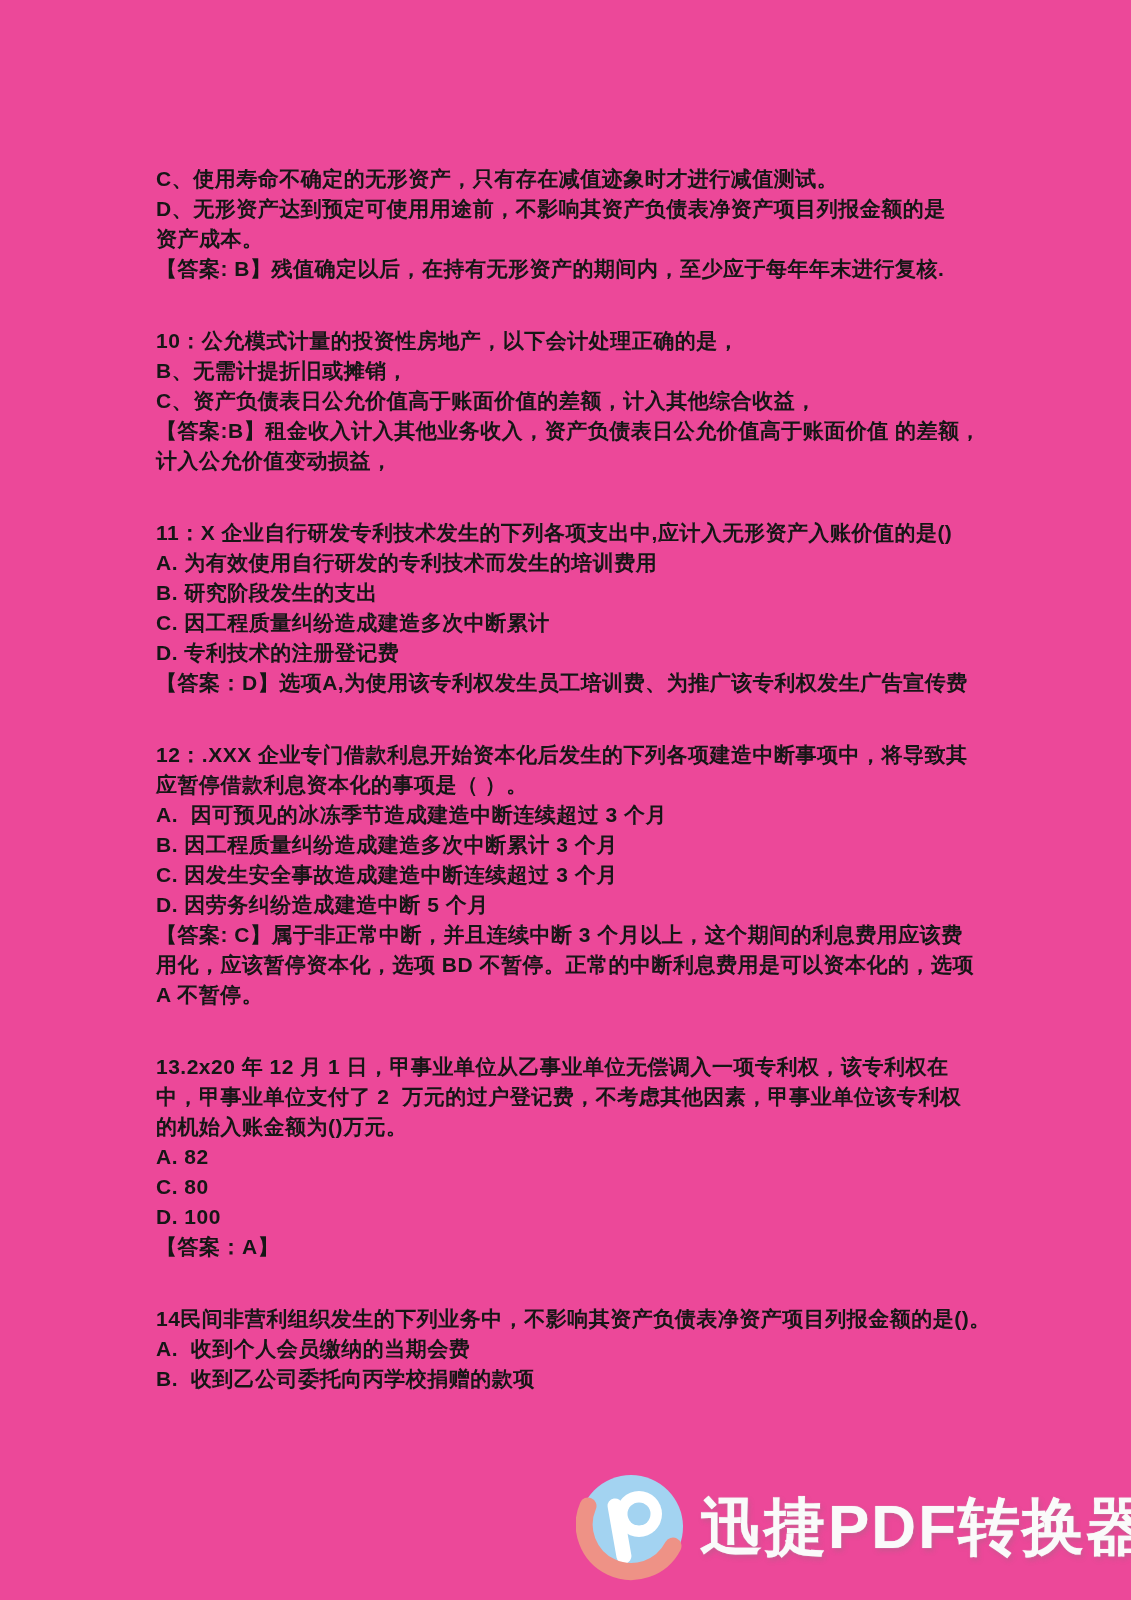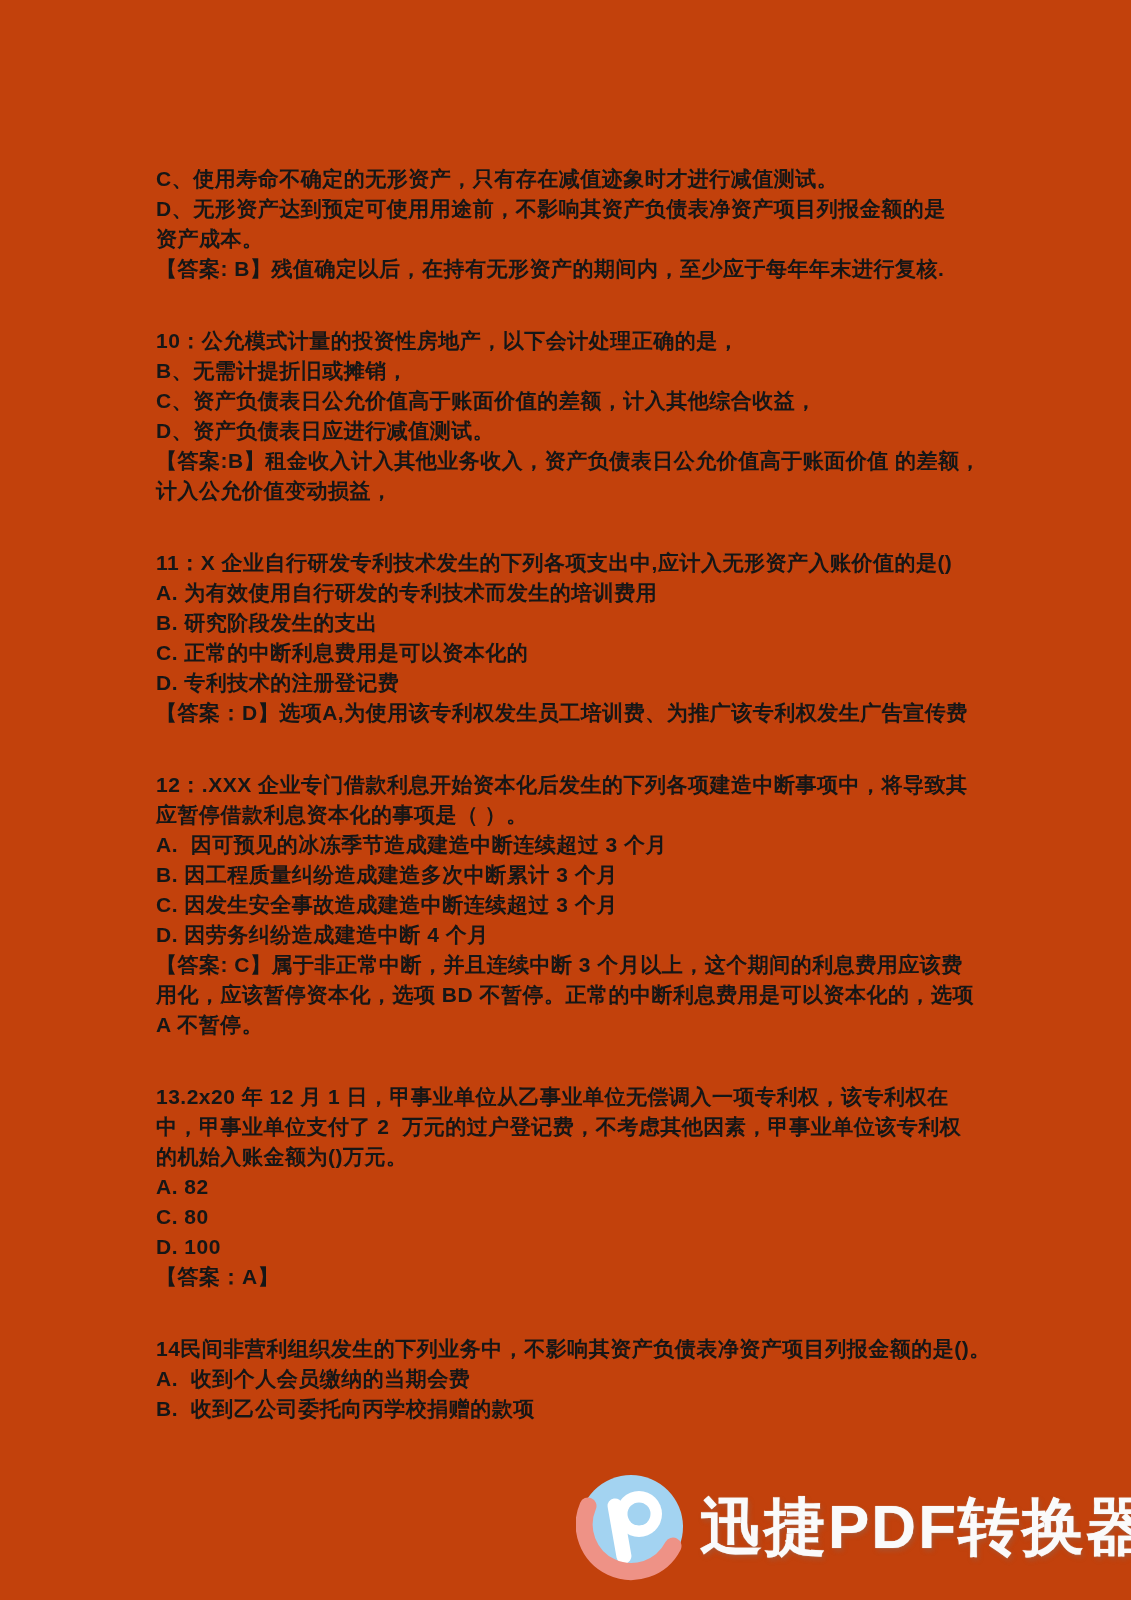--- a/index.html
+++ b/index.html
@@ -1,21 +1,21 @@
 <!DOCTYPE html>
 <html><head>
 <meta charset="utf-8">
 <style>
   * { margin: 0; padding: 0; box-sizing: border-box; }
   html, body { background: #ffffff; }
   .page {
     position: relative;
     width: 1131px;
     height: 1600px;
-    background: #c2410c;
+    background: #ec4899;
     overflow: hidden;
     font-family: "Liberation Sans", "DejaVu Sans", sans-serif;
   }
   .doc-body {
     position: absolute;
     left: 156px;
     top: 164px;
     width: 818px;
     color: #161616;
   }
@@ -57,39 +57,38 @@
   <div class="question-block">
         <div class="text-line">C、使用寿命不确定的无形资产，只有存在减值迹象时才进行减值测试。</div>
         <div class="text-line">D、无形资产达到预定可使用用途前，不影响其资产负债表净资产项目列报金额的是</div>
         <div class="text-line">资产成本。</div>
         <div class="text-line">【答案: B】残值确定以后，在持有无形资产的期间内，至少应于每年年末进行复核.</div>
       </div>
       <div class="question-block">
         <div class="text-line">10：公允模式计量的投资性房地产，以下会计处理正确的是，</div>
         <div class="text-line">B、无需计提折旧或摊销，</div>
         <div class="text-line">C、资产负债表日公允价值高于账面价值的差额，计入其他综合收益，</div>
-        <div class="text-line">D、资产负债表日应进行减值测试。</div>
         <div class="text-line">【答案:B】租金收入计入其他业务收入，资产负债表日公允价值高于账面价值 的差额，</div>
         <div class="text-line">计入公允价值变动损益，</div>
       </div>
       <div class="question-block">
         <div class="text-line">11：X 企业自行研发专利技术发生的下列各项支出中,应计入无形资产入账价值的是()</div>
         <div class="text-line">A. 为有效使用自行研发的专利技术而发生的培训费用</div>
         <div class="text-line">B. 研究阶段发生的支出</div>
-        <div class="text-line">C. 正常的中断利息费用是可以资本化的</div>
+        <div class="text-line">C. 因工程质量纠纷造成建造多次中断累计</div>
         <div class="text-line">D. 专利技术的注册登记费</div>
         <div class="text-line">【答案：D】选项A,为使用该专利权发生员工培训费、为推广该专利权发生广告宣传费</div>
       </div>
       <div class="question-block">
         <div class="text-line">12：.XXX 企业专门借款利息开始资本化后发生的下列各项建造中断事项中，将导致其</div>
         <div class="text-line">应暂停借款利息资本化的事项是（ ）。</div>
         <div class="text-line">A.  因可预见的冰冻季节造成建造中断连续超过 3 个月</div>
         <div class="text-line">B. 因工程质量纠纷造成建造多次中断累计 3 个月</div>
         <div class="text-line">C. 因发生安全事故造成建造中断连续超过 3 个月</div>
-        <div class="text-line">D. 因劳务纠纷造成建造中断 4 个月</div>
+        <div class="text-line">D. 因劳务纠纷造成建造中断 5 个月</div>
         <div class="text-line">【答案: C】属于非正常中断，并且连续中断 3 个月以上，这个期间的利息费用应该费</div>
         <div class="text-line">用化，应该暂停资本化，选项 BD 不暂停。正常的中断利息费用是可以资本化的，选项</div>
         <div class="text-line">A 不暂停。</div>
       </div>
       <div class="question-block">
         <div class="text-line">13.2x20 年 12 月 1 日，甲事业单位从乙事业单位无偿调入一项专利权，该专利权在</div>
         <div class="text-line">中，甲事业单位支付了 2  万元的过户登记费，不考虑其他因素，甲事业单位该专利权</div>
         <div class="text-line">的机始入账金额为()万元。</div>
         <div class="text-line">A. 82</div>
         <div class="text-line">C. 80</div>

